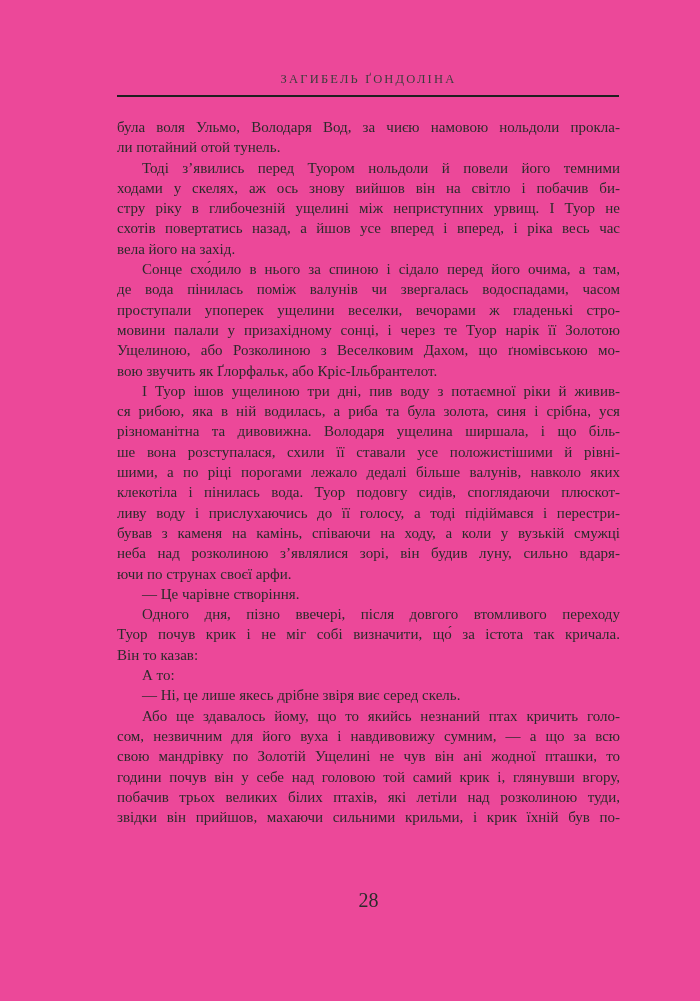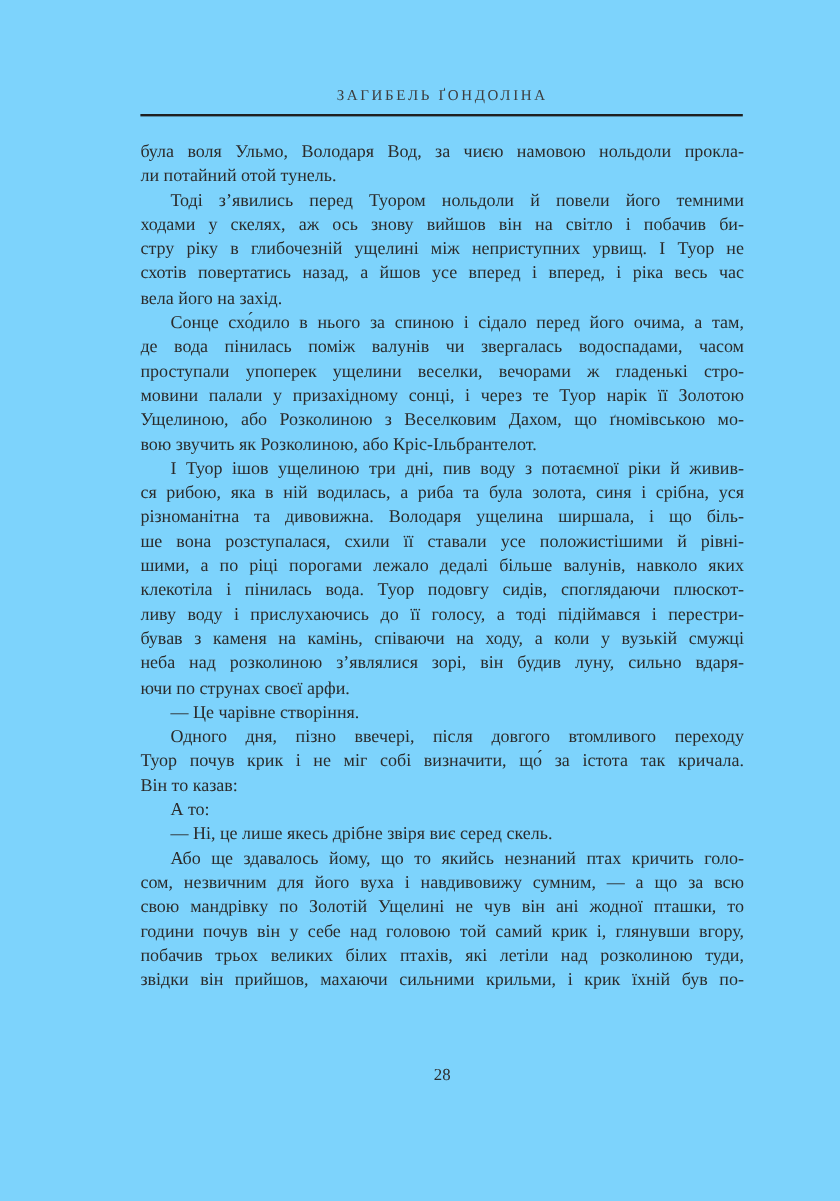--- a/index.html
+++ b/index.html
@@ -4,21 +4,21 @@
 <style>
   html, body {
     margin: 0;
     padding: 0;
     background: #ffffff;
   }
   .sheet {
     position: relative;
     width: 700px;
     height: 1001px;
-    background: #7dd3fc;
+    background: #ec4899;
     overflow: hidden;
     font-family: "Liberation Serif", "DejaVu Serif", serif;
     color: #2b2b2b;
   }
   .running-head {
     position: absolute;
     left: 117px;
     top: 72px;
     width: 503px;
     text-align: center;
@@ -53,21 +53,21 @@
   }
   .line.j { text-align-last: justify; }
   .line.ind { text-indent: 25px; }
   .line.plain { text-align: left; text-align-last: left; }
   .page-number {
     position: absolute;
     left: 117px;
     top: 889px;
     width: 503px;
     text-align: center;
-    font-size: 14px;
+    font-size: 20px;
     color: #2b2b2b;
   }
 </style>
 </head>
 <body>
 
 <div class="sheet">
   <div class="running-head">ЗАГИБЕЛЬ ҐОНДОЛІНА</div>
   <div class="head-rule"></div>
   <div class="text-block" id="text-block">
@@ -81,21 +81,21 @@
         <div class="line j">стру ріку в глибочезній ущелині між неприступних урвищ. І Туор не</div>
         <div class="line j">схотів повертатись назад, а йшов усе вперед і вперед, і ріка весь час</div>
         <div class="line">вела його на захід.</div>
       </div>
       <div class="para">
         <div class="line j ind">Сонце схо́дило в нього за спиною і сідало перед його очима, а там,</div>
         <div class="line j">де вода пінилась поміж валунів чи звергалась водоспадами, часом</div>
         <div class="line j">проступали упоперек ущелини веселки, вечорами ж гладенькі стро-</div>
         <div class="line j">мовини палали у призахідному сонці, і через те Туор нарік її Золотою</div>
         <div class="line j">Ущелиною, або Розколиною з Веселковим Дахом, що ґномівською мо-</div>
-        <div class="line">вою звучить як Розколиною, або Кріс-Ільбрантелот.</div>
+        <div class="line">вою звучить як Ґлорфальк, або Кріс-Ільбрантелот.</div>
       </div>
       <div class="para">
         <div class="line j ind">І Туор ішов ущелиною три дні, пив воду з потаємної ріки й живив-</div>
         <div class="line j">ся рибою, яка в ній водилась, а риба та була золота, синя і срібна, уся</div>
         <div class="line j">різноманітна та дивовижна. Володаря ущелина ширшала, і що біль-</div>
         <div class="line j">ше вона розступалася, схили її ставали усе положистішими й рівні-</div>
         <div class="line j">шими, а по ріці порогами лежало дедалі більше валунів, навколо яких</div>
         <div class="line j">клекотіла і пінилась вода. Туор подовгу сидів, споглядаючи плюскот-</div>
         <div class="line j">ливу воду і прислухаючись до її голосу, а тоді підіймався і перестри-</div>
         <div class="line j">бував з каменя на камінь, співаючи на ходу, а коли у вузькій смужці</div>

